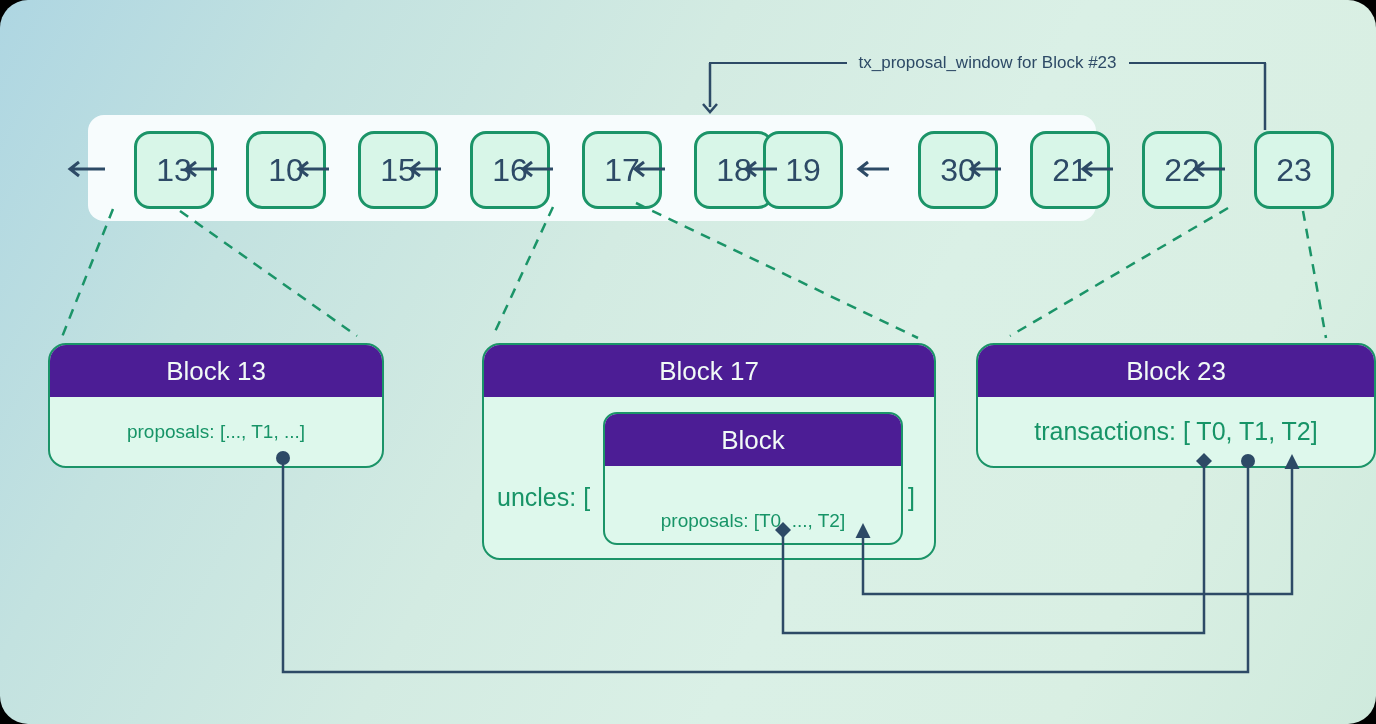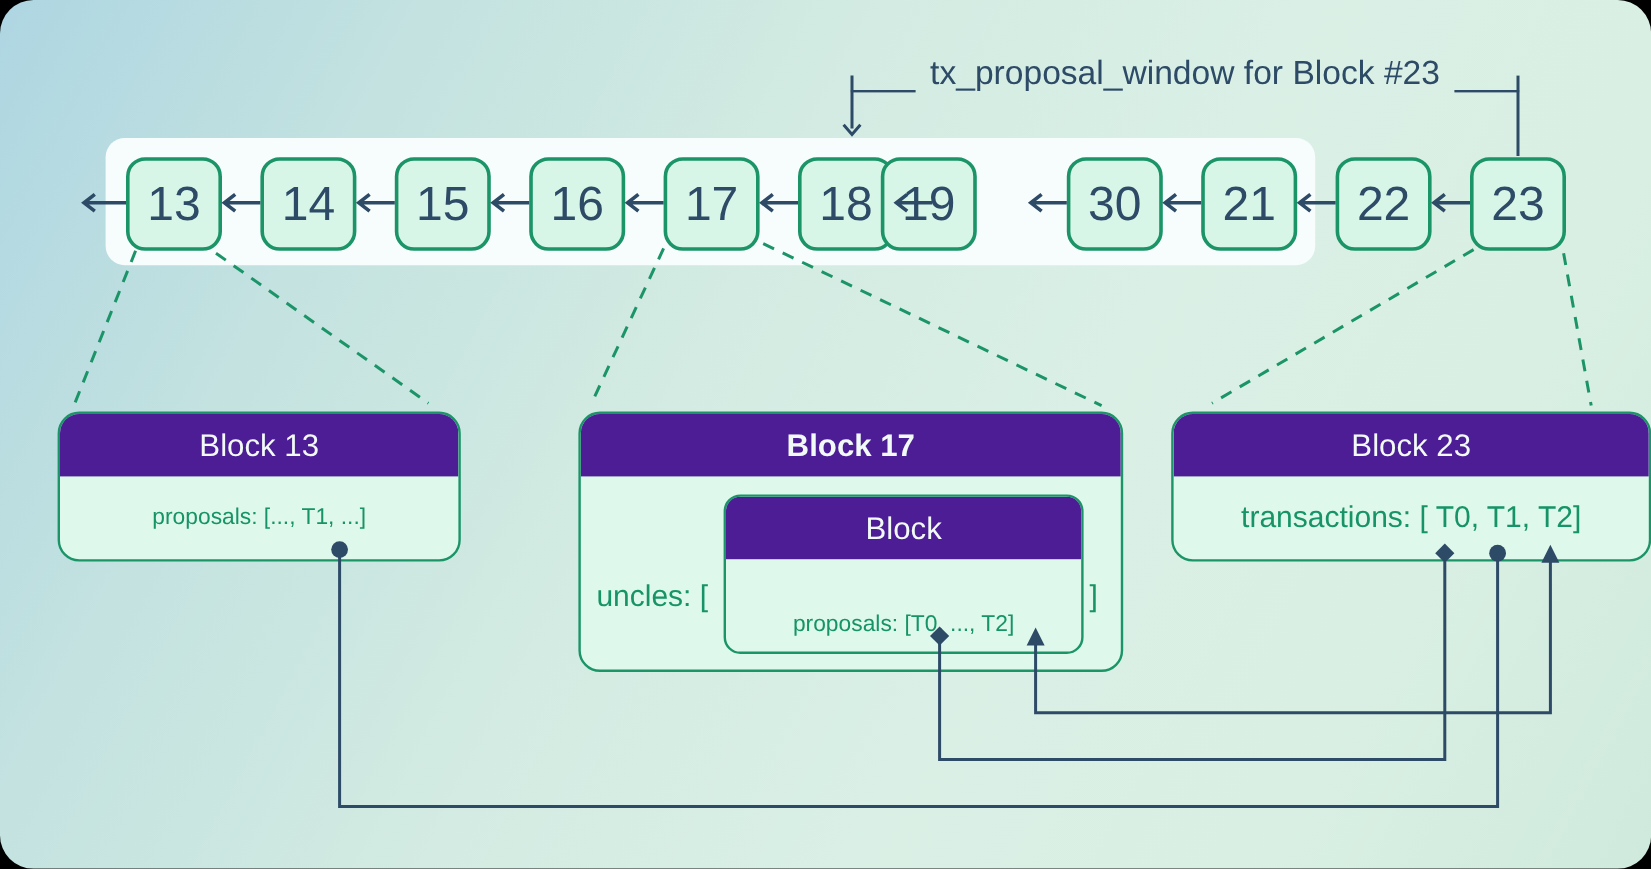--- a/index.html
+++ b/index.html
@@ -7,72 +7,72 @@
     position:relative; width:1376px; height:724px; border-radius:28px; overflow:hidden;
     background: linear-gradient(118deg, #aed6e2 0%, #c3e2e0 20%, #d3ebe2 42%,
                                 #daf0e6 62%, #d9efe3 82%, #cfeadd 100%);
     font-family:"Liberation Sans", sans-serif;
   }
   .band { position:absolute; left:88px; top:115px; width:1008px; height:106px;
           background:#f7fcfd; border-radius:16px; }
   .chain-block { position:absolute; top:131px; width:80px; height:78px; box-sizing:border-box;
           background:#d8f6e8; border:3px solid #1b9468; border-radius:16px;
           display:flex; align-items:center; justify-content:center;
-          font-size:40px; color:#2d4a66; }
+          font-size:32px; color:#2d4a66;margin-left:29px; }
   .card { position:absolute; box-sizing:border-box; border:2.5px solid #1b9468;
           border-radius:18px; background:#def8ec; overflow:hidden;
           display:flex; flex-direction:column; }
   .card-header { background:#4c1d95; color:#f1faf6; font-size:26px;
           display:flex; align-items:center; justify-content:center; flex:0 0 52px; }
   .card-body { flex:1; display:flex; align-items:center; justify-content:center;
           color:#179467; font-size:19px; white-space:nowrap; }
   .card-body.big { font-size:25px; }
   .nested { border-radius:14px;gap:32px; }
   .inline-green { position:absolute; color:#179467; font-size:25px; white-space:nowrap; }
   .window-label { position:absolute; left:709px; top:49px; width:557px; height:28px;
-          display:flex; align-items:flex-end; color:#2d4a66; font-size:28px; white-space:nowrap; }
+          display:flex; align-items:center; color:#2d4a66; font-size:17px; white-space:nowrap; }
   .window-label::before, .window-label::after { content:""; flex:1; height:0;
           border-top:2.5px solid #2d4a66; }
   .window-label::before { margin-right:12px; }
   .window-label::after  { margin-left:12px; }
   svg.overlay { position:absolute; left:0; top:0; z-index:5; pointer-events:none; }
   .dark-line    { stroke:#2d4a66; stroke-width:2.5; fill:none; }
   .dark-line.thick { stroke-width:3; }
   .dashed-line  { stroke:#1b9468; stroke-width:2.5; fill:none; stroke-dasharray:10 8; }
   .marker-fill  { fill:#2d4a66; stroke:none; }
 </style>
 </head>
 <body>
 
 <div class="canvas">
 
   <div class="band"></div>
 
   <div class="chain-block" style="left:105px">13</div>
-  <div class="chain-block" style="left:217px">14</div>
+  <div class="chain-block" style="left:217px">10</div>
   <div class="chain-block" style="left:329px">15</div>
   <div class="chain-block" style="left:441px">16</div>
   <div class="chain-block" style="left:553px">17</div>
   <div class="chain-block" style="left:665px">18</div>
   <div class="chain-block" style="left:734px">19</div>
   <div class="chain-block" style="left:889px">30</div>
   <div class="chain-block" style="left:1001px">21</div>
   <div class="chain-block" style="left:1113px">22</div>
   <div class="chain-block" style="left:1225px">23</div>
 
   <div class="window-label">
     <span>tx_proposal_window for Block #23</span>
   </div>
 
   <div class="card" style="left:48px; top:343px; width:336px; height:125px;">
     <div class="card-header">Block 13</div>
     <div class="card-body">proposals: [..., T1, ...]</div>
   </div>
 
-  <div class="card" style="left:482px; top:343px; width:454px; height:217px;font-weight:bold;">
+  <div class="card" style="left:482px; top:343px; width:454px; height:217px;">
     <div class="card-header">Block 17</div>
     <div class="card-body"></div>
   </div>
   <div class="inline-green" style="left:497px; top:483px;">uncles: [</div>
   <div class="card nested" style="left:603px; top:412px; width:300px; height:133px;">
     <div class="card-header">Block</div>
     <div class="card-body">proposals: [T0, ..., T2]</div>
   </div>
   <div class="inline-green" style="left:908px; top:483px;">]</div>
 

